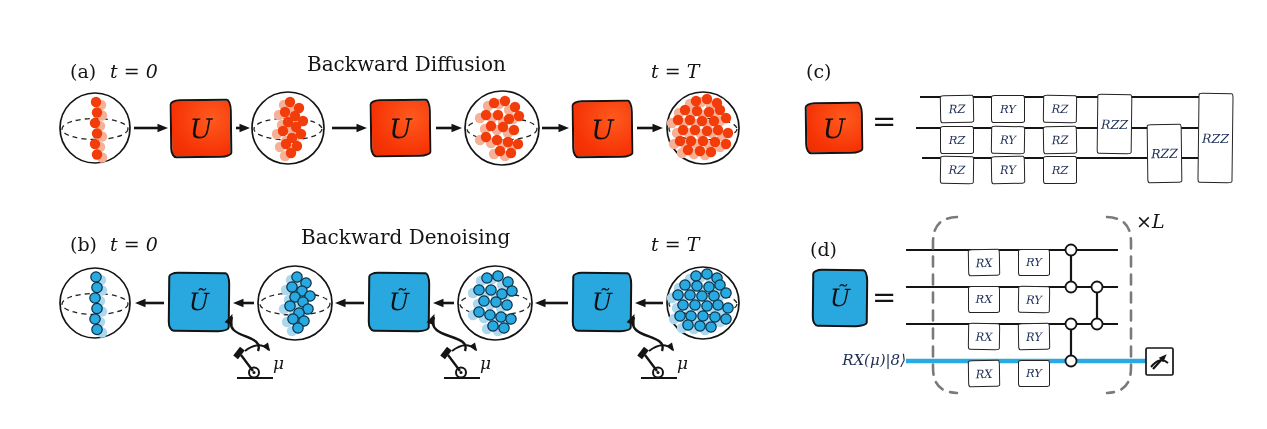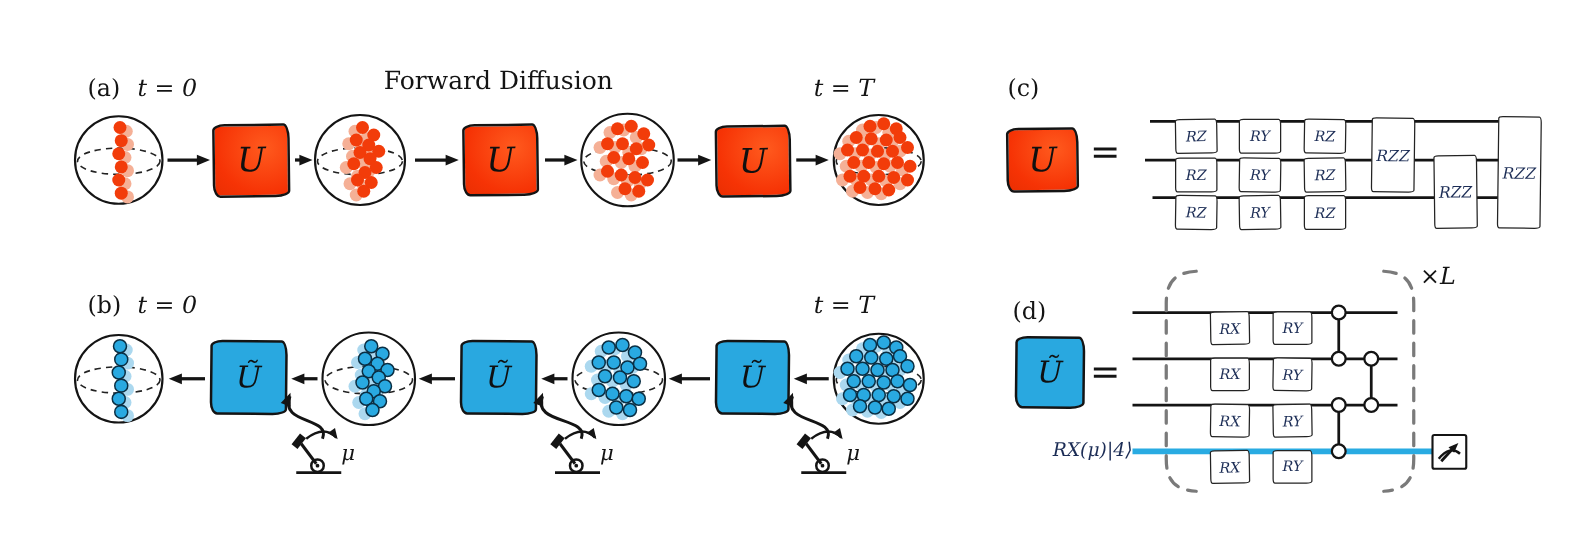--- a/index.html
+++ b/index.html
@@ -385,37 +385,38 @@
       <div class="gbox" style="left: 1018px; top: 236.5px; width: 32px; height: 27px; transform: rotate(0deg);">RY</div>
       <div class="gbox" style="left: 1018px; top: 273.5px; width: 32px; height: 27px; transform: rotate(0.9deg);">RY</div>
       <div class="gbox" style="left: 1018px; top: 310.5px; width: 32px; height: 27px; transform: rotate(-0.9deg);">RY</div>
       <div class="gbox" style="left: 1018px; top: 347.5px; width: 32px; height: 27px; transform: rotate(0deg);">RY</div>
     </div>
 
   <div id="labels">
 
     <span class="lbl tag" style="left:70px;top:60px">(a)</span>
     <span class="lbl tvar" style="left:110px;top:60px">t = 0</span>
-    <span class="lbl title" style="left:307px;top:52px">Forward Diffusion</span>
+    <span class="lbl title" style="left:307px;top:52px">Backward Diffusion</span>
     <span class="lbl tvar" style="left:651px;top:60px">t = T</span>
 
     <span class="lbl tag" style="left:70px;top:233px">(b)</span>
     <span class="lbl tvar" style="left:110px;top:233px">t = 0</span>
+    <span class="lbl title" style="left:301px;top:225px">Backward Denoising</span>
     <span class="lbl tvar" style="left:651px;top:233px">t = T</span>
     <span class="lbl mu" style="left:273px;top:353px">μ</span>
     <span class="lbl mu" style="left:480px;top:353px">μ</span>
     <span class="lbl mu" style="left:677px;top:353px">μ</span>
 
     <span class="lbl tag" style="left:806px;top:60px">(c)</span>
     <span class="lbl eq" style="left:872px;top:104px">=</span>
 
     <span class="lbl tag" style="left:810px;top:238px">(d)</span>
     <span class="lbl eq" style="left:872px;top:280px">=</span>
     <span class="lbl xl" style="left:1136px;top:210px">×L</span>
-    <span class="lbl inp" style="left:766px;top:351px">RX(μ)|4⟩</span>
+    <span class="lbl inp" style="left:766px;top:351px">RX(μ)|8⟩</span>
   </div>
 
   <div class="ubox hot" style="left:170px;top:99px;width:62px;height:59px">
       <span class="biglab">U</span>
     </div>
   <div class="ubox hot" style="left:370px;top:99px;width:61px;height:58px">
       <span class="biglab">U</span>
     </div>
   <div class="ubox hot" style="left:572px;top:100px;width:61px;height:58px">
       <span class="biglab">U</span>

